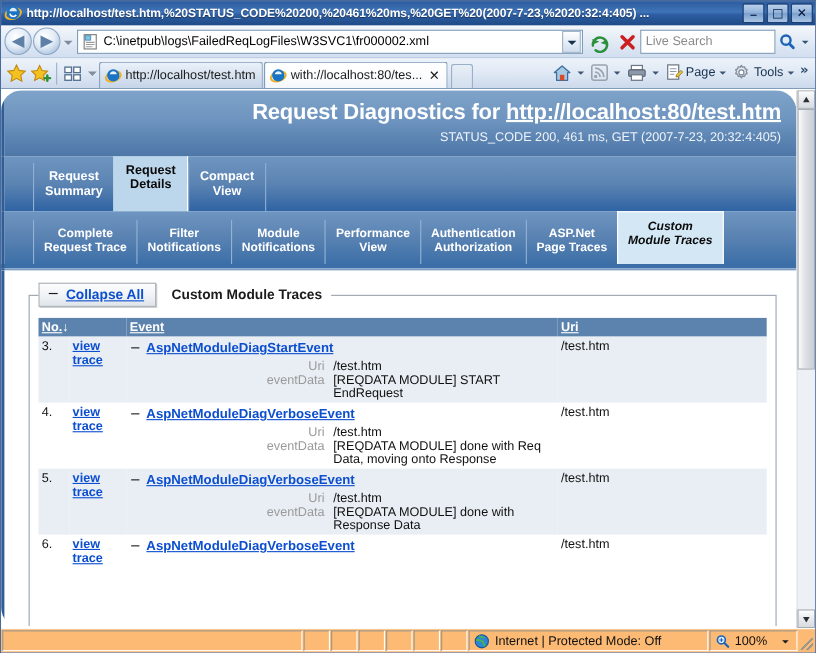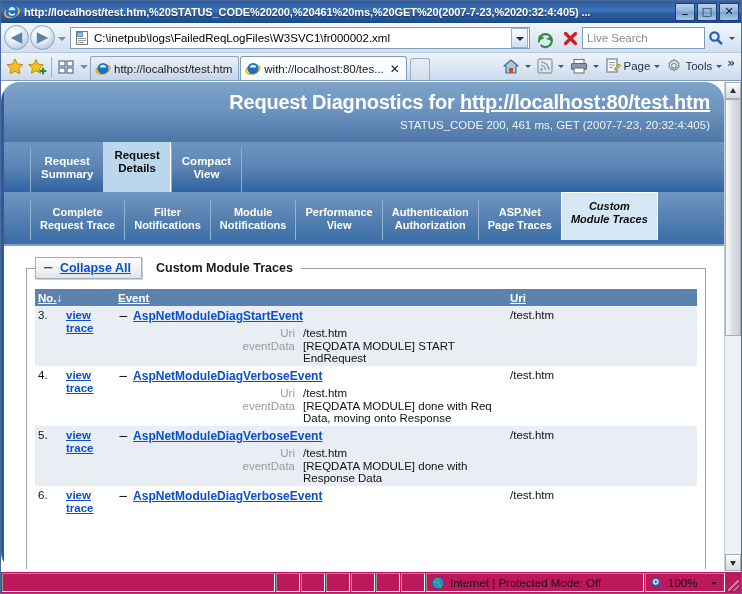--- a/index.html
+++ b/index.html
@@ -367,21 +367,21 @@
   .sb-track { flex: 1 1 auto; background: #edf0f4; position: relative; }
   .sb-thumb {
     position: absolute; left: 0; right: 0; top: 0; height: 52%;
     background: linear-gradient(to right, #fcfcfc, #dfe2e7 40%, #c9ced6);
     border: 1px solid #a7adb5; cursor: pointer;
   }
 
   
   #statusbar {
     height: 22px; flex: 0 0 auto;
-    background: #be185d;
+    background: #fdba74;
     border-top: 1px solid #ffffff;
     display: flex; align-items: stretch;
     font-size: 11.5px; color: #15314f;
   }
   .st-cell {
     border: 1px solid #b6b3a8;
     border-top-color: #9a978d; border-left-color: #9a978d;
     border-right-color: #ffffff; border-bottom-color: #ffffff;
     margin: 1px 0 1px 1px;
     display: flex; align-items: center;

